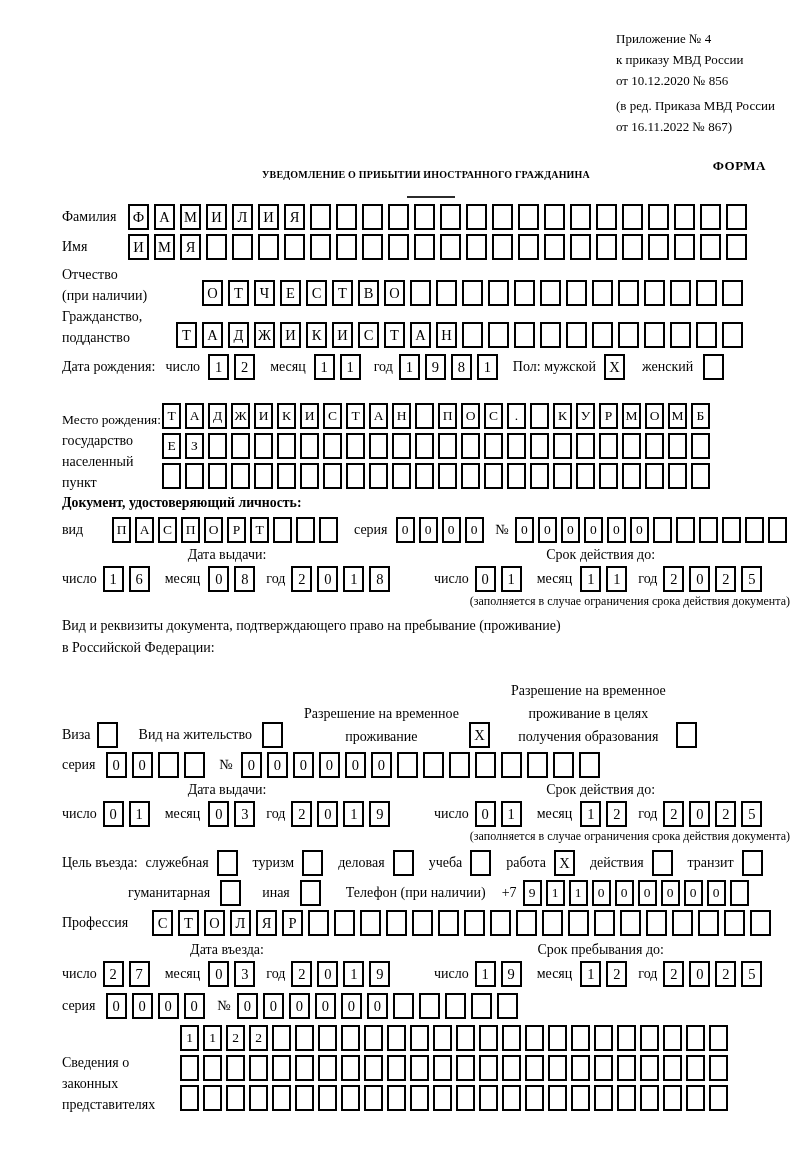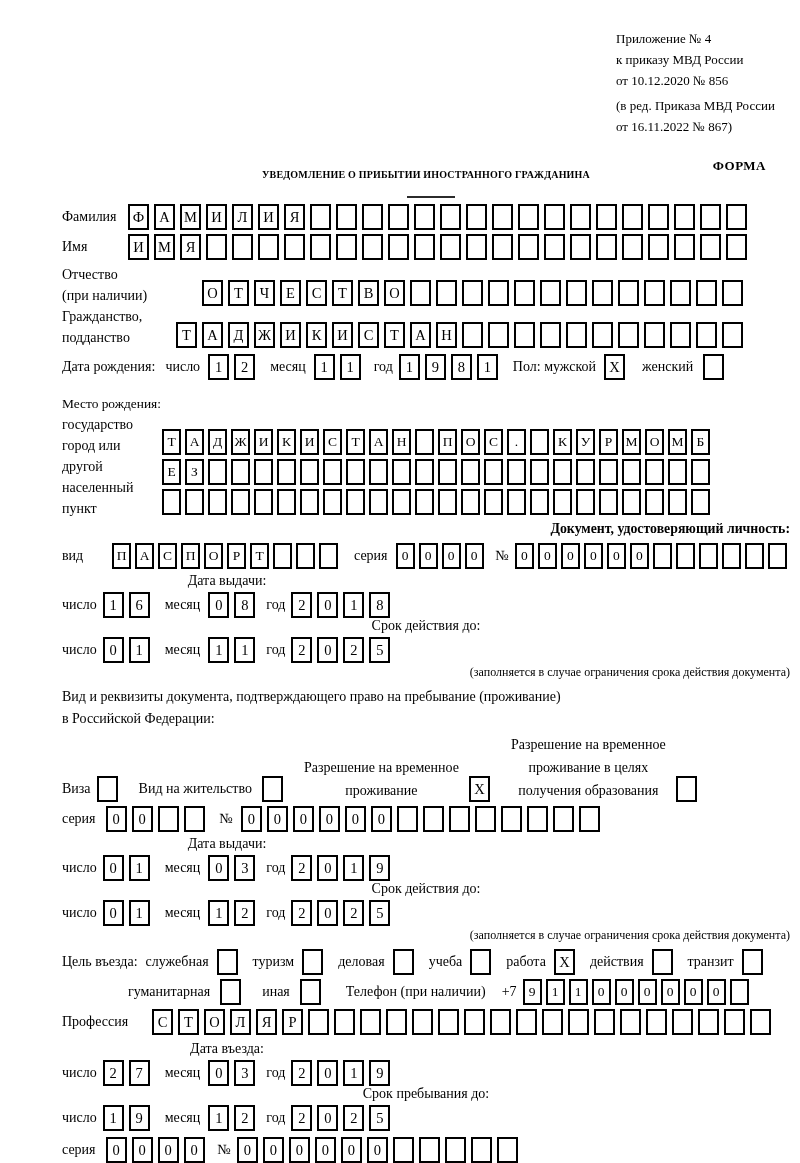--- a/index.html
+++ b/index.html
@@ -21,22 +21,22 @@
   .frow { display:flex; align-items:flex-end; margin-bottom:4px; }
   .lbl { flex:none; font-size:14px; line-height:26px; }
   .lbl2 { font-size:14px; line-height:21px; }
   .cells { display:inline-flex; flex:none; }
   .cell { box-sizing:border-box; flex:none; width:21px; height:26px; border:2px solid #000;
           margin-right:5px; text-align:center; font-size:14.5px; line-height:22px; }
   .sm .cell { width:19px; margin-right:4px; font-size:13.5px; }
   .g6{margin-right:6px} .g8{margin-right:8px} .g10{margin-right:10px}
   .g12{margin-right:12px} .g16{margin-right:16px} .g20{margin-right:20px}
 
-  .doc-heading { text-align:right; font-weight:bold; font-size:13.8px; margin:2px 0 6px 0; }
-  .datespair { display:flex; margin-bottom:2px;flex-direction:column; }
+  .doc-heading { text-align:left; font-weight:bold; font-size:13.8px; margin:2px 0 6px 0; }
+  .datespair { display:flex; margin-bottom:2px; }
   .datecol-l { width:330px; margin-right:42px; flex:none; }
   .datecol-r { flex:none; }
   .dhead { text-align:center; font-size:14px; margin-bottom:3px; }
   .dateline { display:flex; align-items:flex-start; }
   .note-right { text-align:right; font-size:12px; margin:2px 0 6px 0; }
   .plain { font-size:14px; line-height:22px;font-family:Liberation Serif, serif; }
   .optblock { flex:none; text-align:center; font-size:14px; line-height:23px; margin-right:10px; }
   .lblcol { flex:none; }
   .stack > .cells { margin-bottom:4px; }
 </style>
@@ -176,21 +176,21 @@
           <span class="cell"></span>
           <span class="cell"></span>
           <span class="cell"></span>
           <span class="cell"></span>
           <span class="cell"></span>
           <span class="cell"></span>
           <span class="cell"></span>
         </span>
     </div>
 
-    <div class="frow" style="margin-bottom:13px">
+    <div class="frow" style="margin-bottom:23px">
       <span class="lbl g10">Дата рождения:</span>
       <span class="lbl g8">число</span>
       <span class="cells g10">
           <span class="cell">1</span>
           <span class="cell">2</span>
         </span>
       <span class="lbl g8">месяц</span>
       <span class="cells g8">
           <span class="cell">1</span>
           <span class="cell">1</span>
@@ -209,21 +209,20 @@
       <span class="lbl g10">женский</span>
       <span class="cells">
           <span class="cell"></span>
         </span>
     </div>
 
     <div class="frow" style="margin-bottom:2px">
       <span class="lblcol" style="width:100px">
         <div class="lbl2" style="font-size:13.4px">Место рождения:</div>
         <div class="lbl2">государство</div>
-        <div class="lbl2">город или другой</div>
         <div class="lbl2">населенный пункт</div>
       </span>
       <span class="stack">
         <span class="cells sm" style="display:flex">
             <span class="cell">Т</span>
             <span class="cell">А</span>
             <span class="cell">Д</span>
             <span class="cell">Ж</span>
             <span class="cell">И</span>
             <span class="cell">К</span>
@@ -383,21 +382,21 @@
               <span class="cell">0</span>
               <span class="cell">2</span>
               <span class="cell">5</span>
             </span>
         </div>
       </div>
     </div>
     <div class="note-right">(заполняется в случае ограничения срока действия документа)</div>
 
     <div class="plain">Вид и реквизиты документа, подтверждающего право на пребывание (проживание)</div>
-    <div class="plain" style="margin-bottom:3px">в Российской Федерации:</div>
+    <div class="plain" style="margin-bottom:20px">в Российской Федерации:</div>
 
     <div class="frow" style="margin-bottom:4px">
       <span class="lbl g6">Виза</span>
       <span class="cells g16">
           <span class="cell"></span>
         </span>
       <span class="lbl g10">Вид на жительство</span>
       <span class="cells g16">
           <span class="cell"></span>
         </span>

